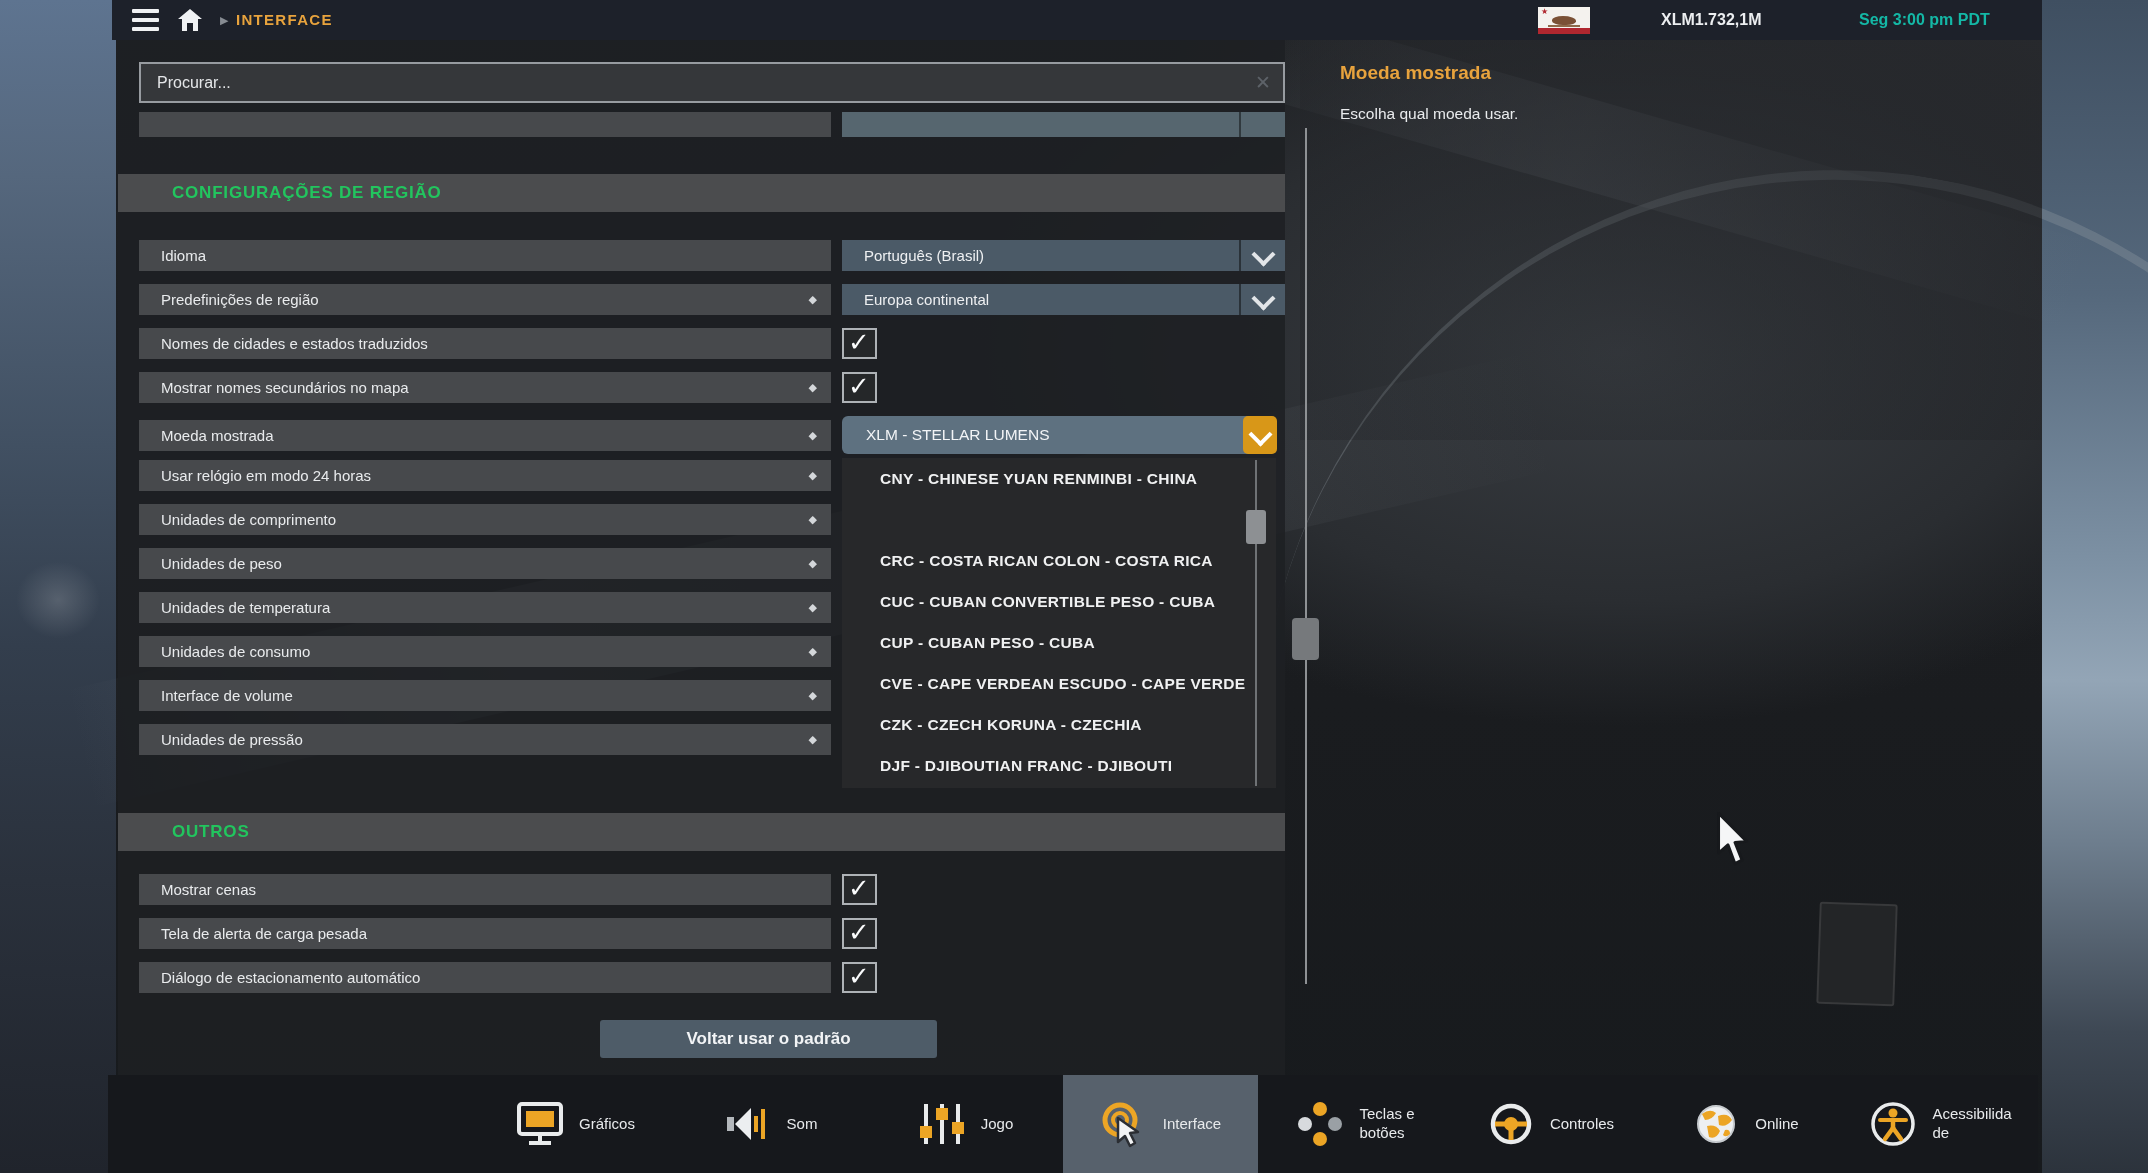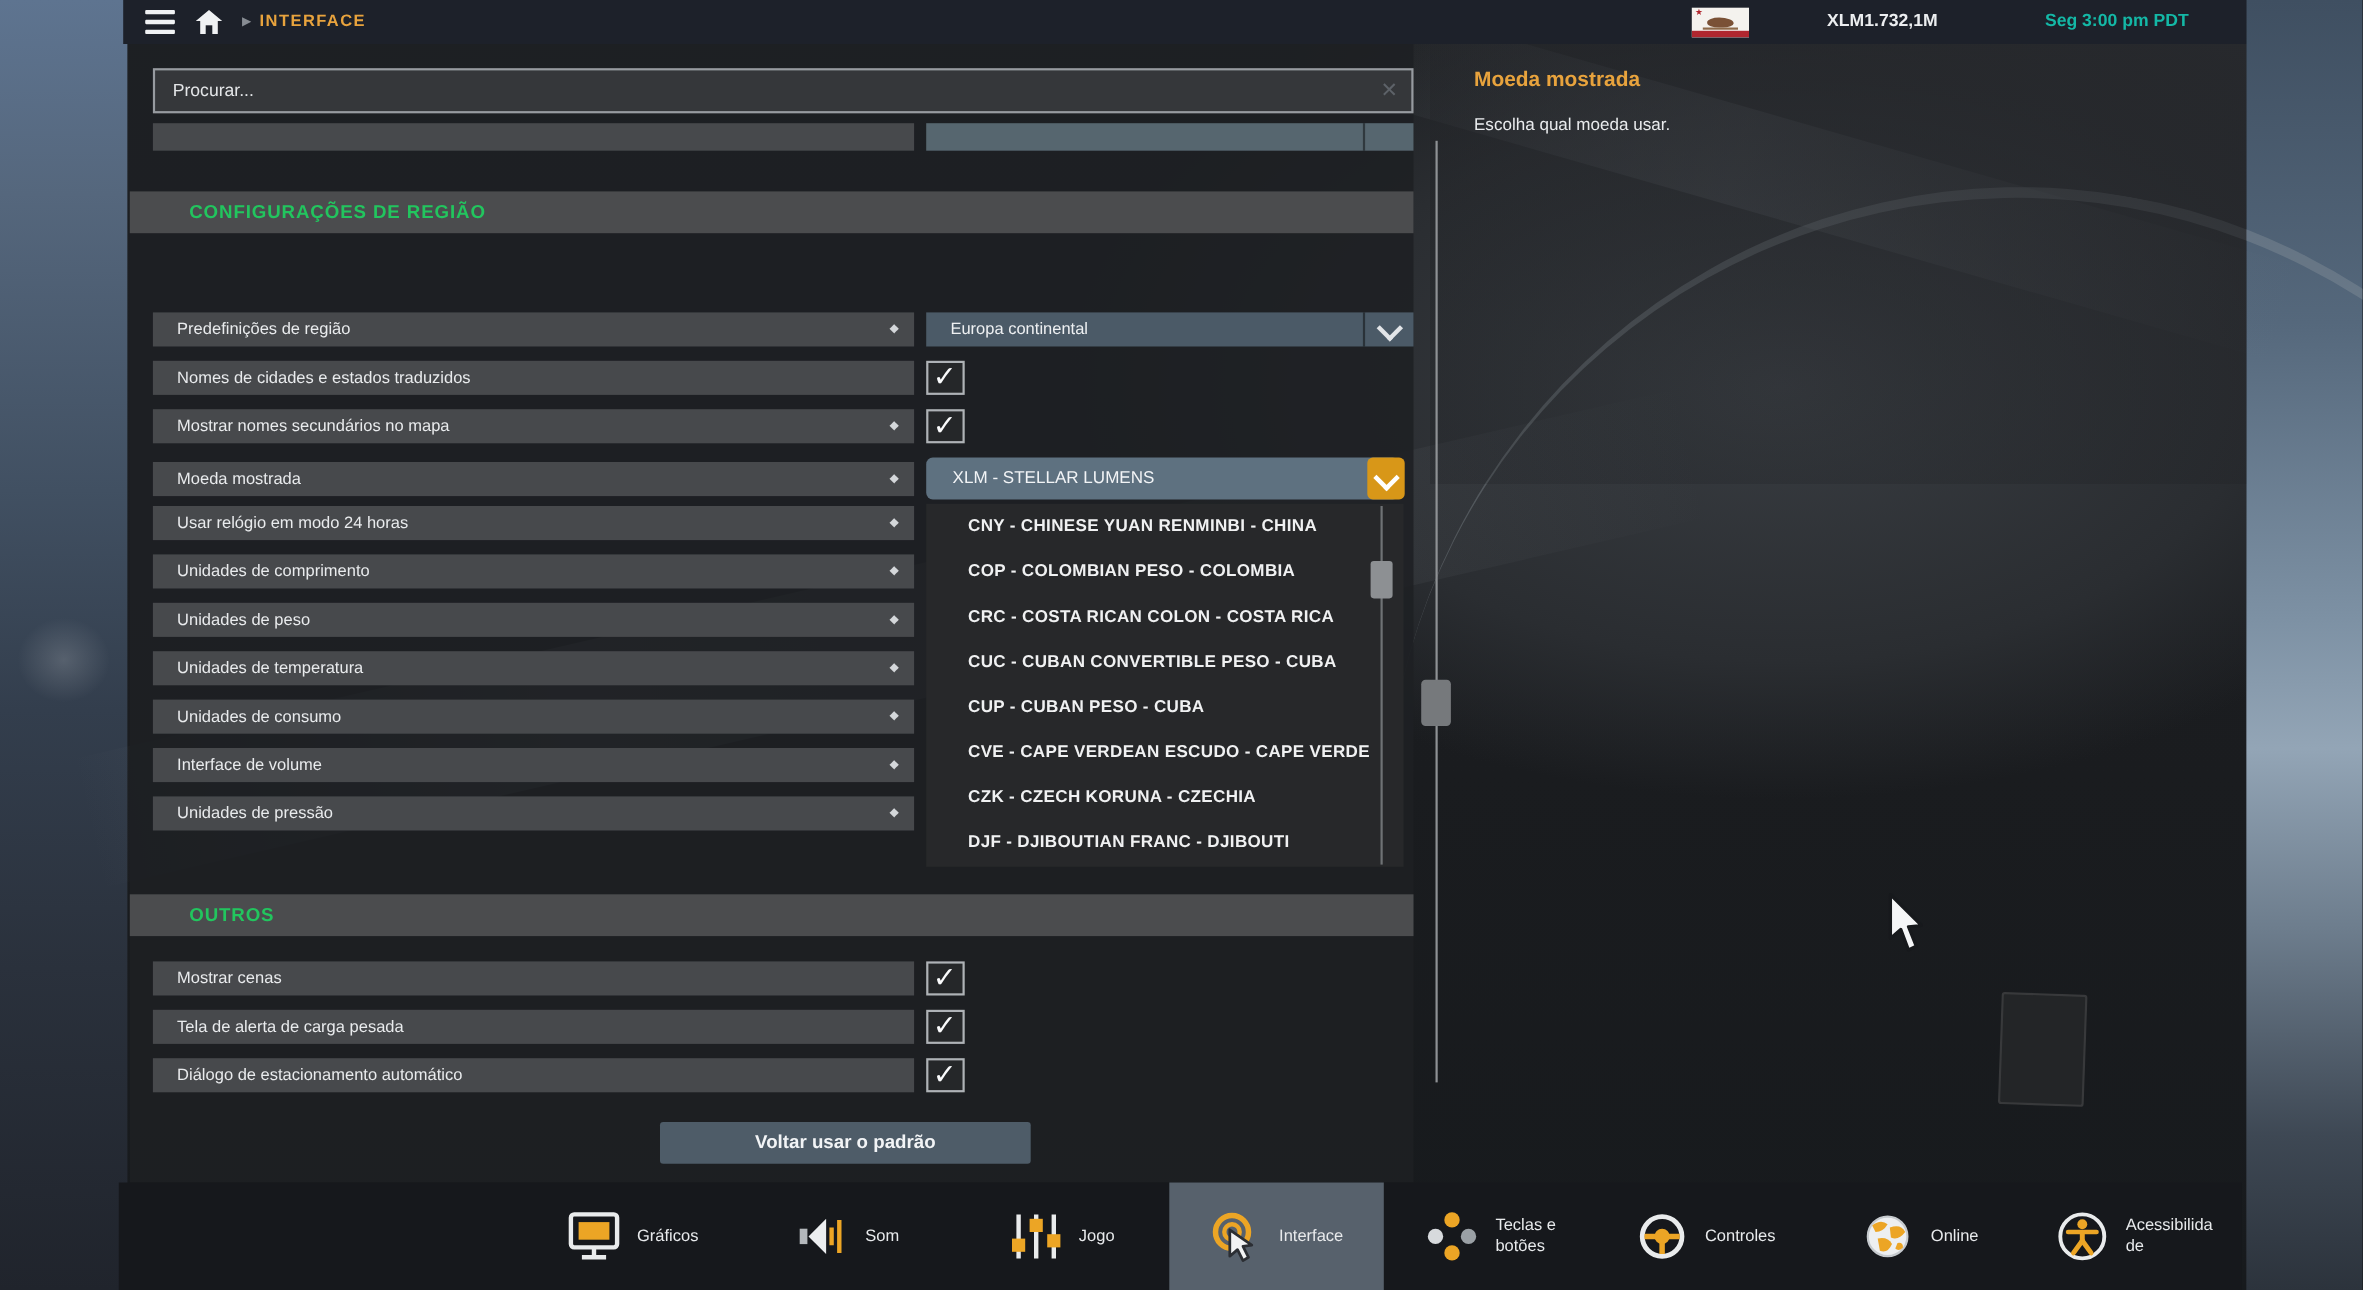--- a/index.html
+++ b/index.html
@@ -141,20 +141,31 @@
 
   <div class="partial-label"></div>
   <div class="partial-ctl">
       <span class="cell"></span>
     </div>
 
   <div class="sec-header" style="top:174px">
     <span>CONFIGURAÇÕES DE REGIÃO</span>
   </div>
 
+  <div class="row" style="top:240px">
+    <div class="label-bar">
+      <span class="txt">Idioma</span>
+    </div>
+    <div class="dd">
+      <span class="val">Português (Brasil)</span>
+      <span class="cell">
+          <i class="chev"></i>
+        </span>
+    </div>
+  </div>
 
   <div class="row" style="top:284px">
     <div class="label-bar">
       <span class="txt">Predefinições de região</span>
       <span class="diamond">◆</span>
     </div>
     <div class="dd">
       <span class="val">Europa continental</span>
       <span class="cell">
           <i class="chev"></i>
@@ -233,23 +244,20 @@
   <div class="row" style="top:724px">
     <div class="label-bar">
       <span class="txt">Unidades de pressão</span>
       <span class="diamond">◆</span>
     </div>
   </div>
 
   <div class="cur-list">
     <div class="cur-item" style="top:0px">
         <span>CNY - CHINESE YUAN RENMINBI - CHINA</span>
-      </div>
-    <div class="cur-item" style="top:41px">
-        <span>COP - COLOMBIAN PESO - COLOMBIA</span>
       </div>
     <div class="cur-item" style="top:82px">
         <span>CRC - COSTA RICAN COLON - COSTA RICA</span>
       </div>
     <div class="cur-item" style="top:123px">
         <span>CUC - CUBAN CONVERTIBLE PESO - CUBA</span>
       </div>
     <div class="cur-item" style="top:164px">
         <span>CUP - CUBAN PESO - CUBA</span>
       </div>

